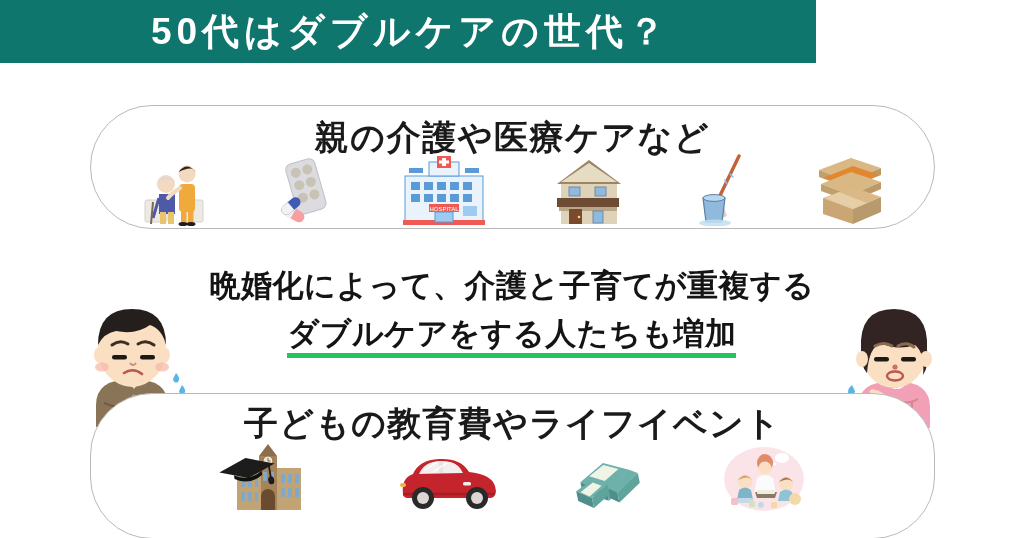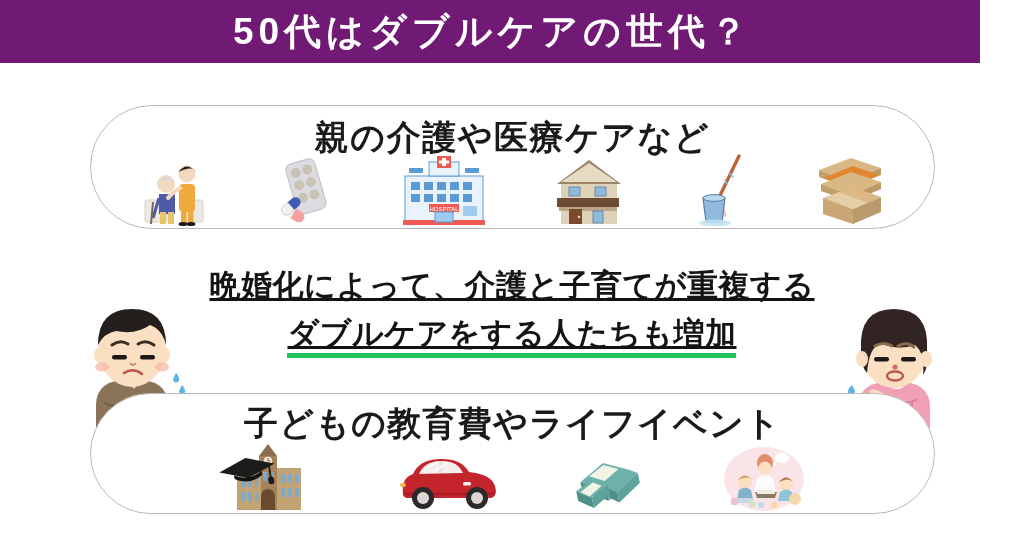--- a/index.html
+++ b/index.html
@@ -13,23 +13,23 @@
     overflow: hidden;
     font-family: "Liberation Sans", "DejaVu Sans", sans-serif;
     position: relative;
   }
 
   
   .header-banner {
     position: absolute;
     left: 0;
     top: 0;
-    width: 980px;
+    width: 816px;
     height: 63px;
-    background: #701a75;
+    background: #0f766e;
     display: flex;
     align-items: center;
     justify-content: center;
     box-sizing: border-box;
   }
   .header-title {
     color: #ffffff;
     font-size: 37px;
     font-weight: 700;
     letter-spacing: 5px;
@@ -52,21 +52,21 @@
   .card {
     position: absolute;
     left: 90px;
     width: 845px;
     border: 1.5px solid #b9b9b9;
     border-radius: 62px;
     background: #ffffff;
     box-sizing: border-box;
   }
   .card-1 { top: 42px;  height: 124px; }
-  .card-3 { top: 330px; height: 121px; }
+  .card-3 { top: 330px; height: 146px; }
 
   .card-heading {
     position: absolute;
     left: 0;
     width: 100%;
     text-align: center;
     font-size: 34px;
     font-weight: 700;
     color: #1a1a1a;
     letter-spacing: 1.5px;
@@ -108,21 +108,20 @@
     text-align: center;
     line-height: 1.22;
     white-space: nowrap;
   }
   .middle-line {
     font-size: 31px;
     font-weight: 700;
     color: #141414;
     letter-spacing: 0.5px;
     display: block;
-    text-decoration: underline;
   }
   .middle-line.highlight {
     display: inline-block;
     border-bottom: 5px solid #22c55e;
     padding-bottom: 1px;
     margin-top: 10px;
   }
   .person-left {
     position: absolute;
     left: 78px;

